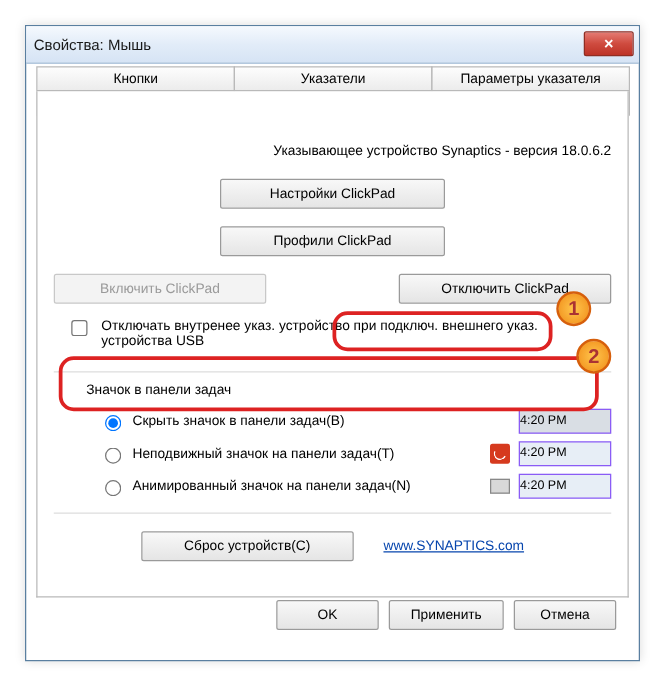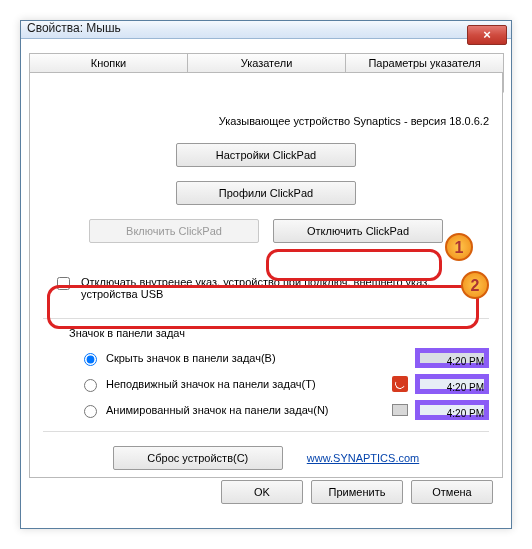--- a/index.html
+++ b/index.html
@@ -4,23 +4,23 @@
 <style>
 * { box-sizing: border-box; font-family: Tahoma, Arial, sans-serif; }
 body { margin: 0; background: #fff; width: 532px; height: 549px; overflow: hidden; }
 .outer { position: relative; padding: 20px 20px 0 20px; }
 .dialog {
   width: 492px; height: 509px; position: relative;
   border: 1px solid #5a7fa0; background: #fff;
   box-shadow: 0 0 8px rgba(0,0,0,.15);
 }
 .titlebar {
-  height: 18px; background: linear-gradient(#f5f9fe,#e2ecf8,#d6e4f5);
+  height: 30px; background: linear-gradient(#f5f9fe,#e2ecf8,#d6e4f5);
   border-bottom: 1px solid #9bb7d4;
-  display: flex; align-items: flex-start; padding: 0 6px;
+  display: flex; align-items: center; padding: 0 6px;
   position: relative;
 }
 .title { font-size: 12px; color: #1a1a1a; }
 .close-btn {
   position: absolute; right: 4px; top: 4px; width: 40px; height: 20px;
   background: linear-gradient(#e47a73,#cf4b3f,#bd3327);
   border: 1px solid #8f2d23; border-radius: 2px;
   color: #fff; text-align: center; font-size: 13px; line-height: 17px;
   font-weight: bold;
 }
@@ -41,38 +41,38 @@
 .tab .ic::after{content:"";position:absolute;left:3px;top:3px;width:8px;height:8px;border:1.5px solid #fff;border-radius:50%;border-top-color:transparent;border-right-color:transparent;transform:rotate(-20deg);}
 .body { position: absolute; top: 44px; left: 0; right: 0; bottom: 42px; padding: 12px 14px 8px; }
 .device { font-size: 11px; text-align: right; margin: 6px 0 16px; }
 .center-btn { display:block; margin: 0 auto 14px; }
 .w-btn {
   height: 24px; background: linear-gradient(#f8f8f8,#e5e5e5);
   border: 1px solid #9a9a9a; border-radius: 2px; font-size: 11px;
   padding: 0 12px; cursor: pointer;
 }
 .w-btn:disabled{ color:#9a9a9a; border-color:#c8c8c8; background:#f3f3f3; }
-.btn-row { display:flex; justify-content:center; gap: 14px; margin: 10px 0 25px;}
+.btn-row { display:flex; justify-content:space-between; gap: 14px; margin: 10px 0 4px;}
 .hi1 { position:absolute; border:3px solid #d22; border-radius: 12px; pointer-events:none; }
 .hi-a { top: 196px; left: 237px; width: 176px; height: 32px; }
 .hi-b { top: 232px; left: 18px; width: 432px; height: 44px; }
 .badge {
   position:absolute; width:28px; height:28px; border-radius:50%;
   background: radial-gradient(#ffc64d,#f08b17);
   border:2px solid #d65f0c; color:#a33; font-weight:bold;
   font-size:16px; text-align:center; line-height:26px; z-index:5;
 }
 .b1{ top:180px; right:30px; } .b2{ top:218px; right:14px; }
 .chk-row { display:flex; align-items:flex-start; gap:8px; font-size:11px; padding: 8px 6px 10px 10px;}
 .chk { width:13px; height:13px; margin-top:1px;}
 .section-label { font-size:11px; margin: 6px 0 6px 26px; }
 .tray { margin: 0 0 0 36px; }
 .tray-row { display:flex; align-items:center; height:26px; font-size:11px; gap:6px; }
 .radio { width:13px; height:13px; }
-.time-cell { width:74px; height:20px; background:#e7eef6; border:5px solid #8b5cf6; font-size:10px; text-align:right; line-height:18px; }
+.time-cell { width:74px; height:20px; background:#e7eef6; border:1px solid #8b5cf6; font-size:10px; text-align:left; line-height:18px; }
 .time-hide { background:#d9dee4; }
 .ic-sm { width:18px; height:18px; display:inline-flex; align-items:center; justify-content:center; font-size:11px;}
 .ic-red { background:#d63a1e; color:#fff; border-radius:2px; width:16px; height:16px; position:relative;}
 .ic-red::after{content:"";position:absolute;left:3px;top:3px;width:8px;height:8px;border:1.5px solid #fff;border-radius:50%;border-top-color:transparent;border-right-color:transparent;transform:rotate(-20deg);}
 .ic-grey{ width:16px; height:12px; background:#d8d8d8; border:1px solid #888;}
 .spacer { flex:1; }
 .reset-row { display:flex; align-items:center; gap: 24px; justify-content:center; margin-top:14px;}
 .link { color:#0645ad; font-size:11px; text-decoration:underline; cursor:pointer;}
 .footer {
   position:absolute; left:0; right:0; bottom:0; height:40px;

